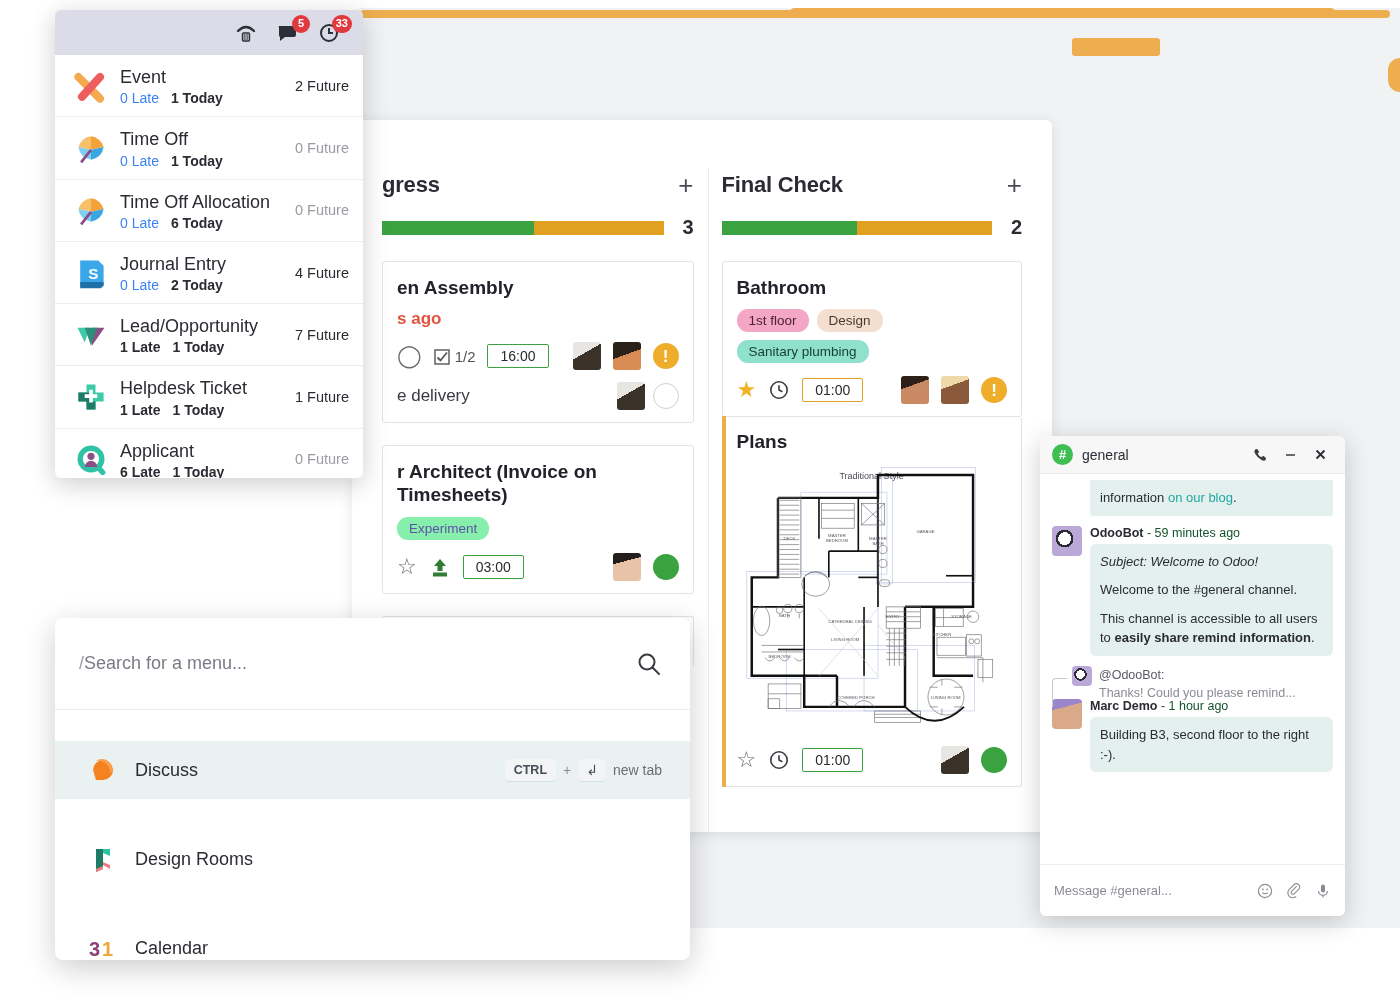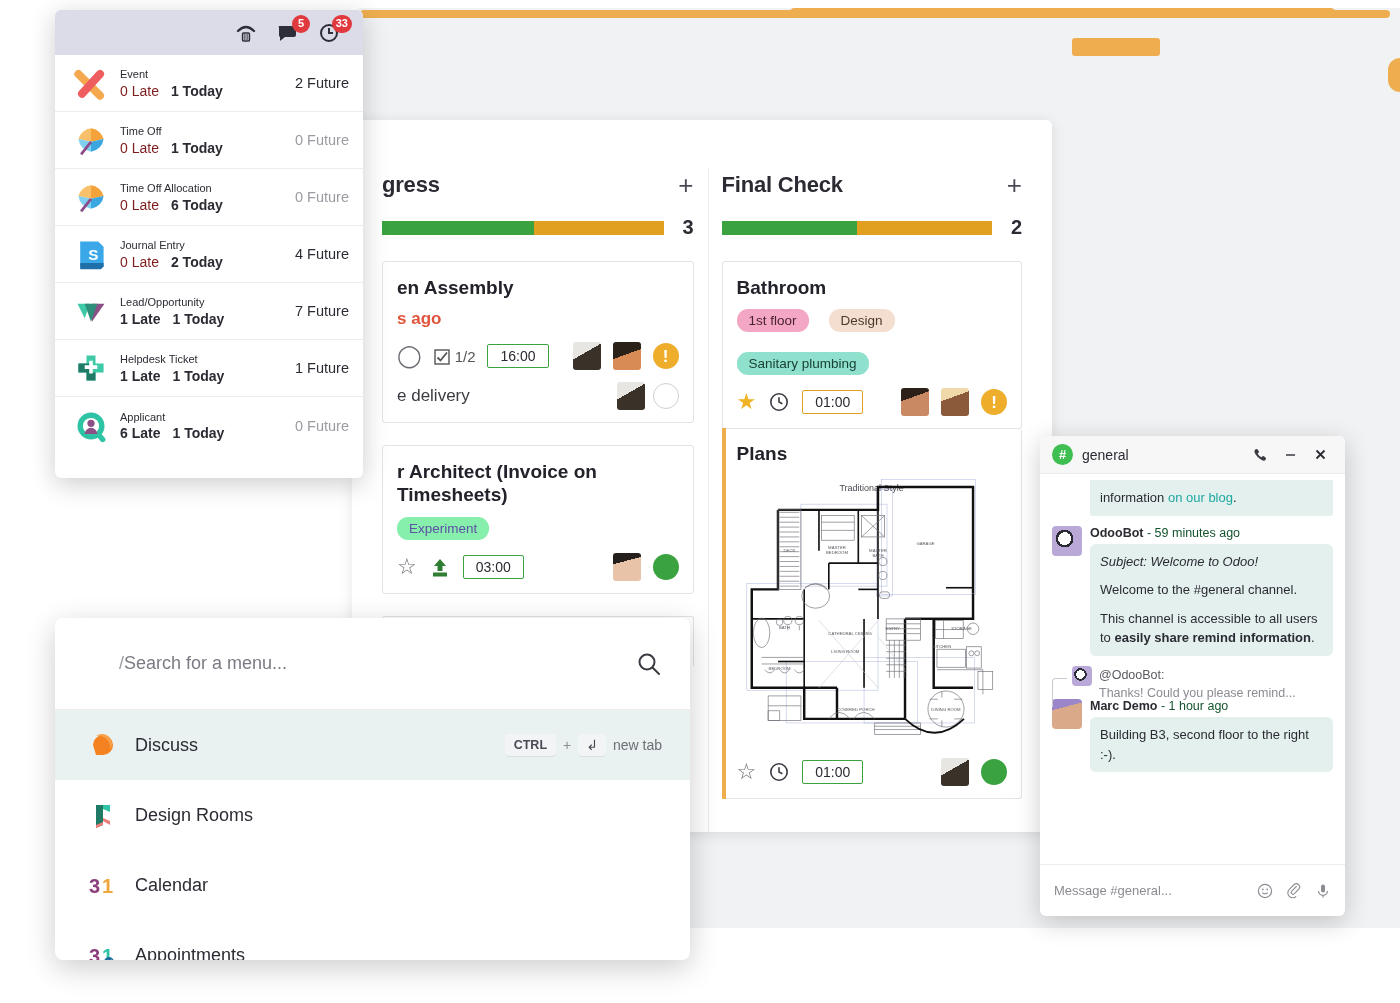--- a/index.html
+++ b/index.html
@@ -58,21 +58,21 @@
     margin-top: 22px; background: #fff;
     border: 1px solid #e3e3e3; border-radius: 3px;
     padding: 14px 14px 12px 14px; position: relative;
   }
   .kb-card.accent::before {
     content: ""; position: absolute; left: -1px; top: -1px; bottom: -1px; width: 4px;
     background: #eeae4f;
   }
   .kb-card-title { font-size: 19px; font-weight: 700; color: #22222a; line-height: 1.22; }
   .kb-date { font-size: 17px; font-weight: 700; color: #e0543c; margin-top: 10px; }
-  .kb-tags { display: flex; gap: 20px; margin-top: 10px; flex-wrap: wrap; }
+  .kb-tags { display: flex; gap: 8px; margin-top: 10px; flex-wrap: wrap; }
   .tag { font-size: 13.5px; padding: 4px 12px; border-radius: 11px; white-space: nowrap; }
   .tag-pink { background: #f4a7c4; color: #4a2230; }
   .tag-beige { background: #f3ded0; color: #4d3a2c; }
   .tag-teal { background: #8fe0cd; color: #19413a; }
   .tag-purple { background: #86efac; color: #5f50a8; }
 
   .kb-foot { display: flex; align-items: center; gap: 12px; margin-top: 13px; }
   .kb-foot .spacer { flex: 1; }
   .chip-time {
     font-size: 14px; padding: 3px 12px; border: 1px solid #3aa33f; color: #2a2a30;
@@ -116,45 +116,45 @@
     display: flex; align-items: center; justify-content: center; line-height: 1;
   }
   .act-row {
     display: flex; align-items: center; gap: 11px;
     padding: 10px 14px 10px 18px; border-bottom: 1px solid #ececec;
     min-height: 57px;
   }
   .act-row:last-child { border-bottom: 0; }
   .act-ico { width: 36px; height: 36px; flex: 0 0 36px; }
   .act-body { flex: 1; min-width: 0; }
-  .act-name { font-size: 11px; color: #2b2b33; line-height: 1.35; }
+  .act-name { font-size: 18px; color: #2b2b33; line-height: 1.35; }
   .act-stats { font-size: 14px; margin-top: 1px; }
-  .s-late { color: #7f1d1d; margin-right: 12px; }
+  .s-late { color: #3b82f6; margin-right: 12px; }
   .s-late.on { color: #2b2b33; font-weight: 700; }
   .s-today { color: #2b2b33; font-weight: 700; }
   .act-future { font-size: 14.5px; color: #9b9ba3; white-space: nowrap; padding-left: 8px; }
   .act-future.on { color: #2b2b33; }
 
   
   .palette {
     position: absolute; left: 55px; top: 618px;
     width: 635px; height: 342px;
     background: #ffffff; border-radius: 8px;
     box-shadow: 0 8px 30px rgba(0,0,0,.20);
     overflow: hidden;
   }
   .pal-search {
     display: flex; align-items: center; height: 92px;
     padding: 0 28px 0 24px; border-bottom: 1px solid #ececec;
   }
-  .pal-input { flex: 1; font-size: 18px; color: #7b7b85; margin-left: 40px; }
+  .pal-input { flex: 1; font-size: 18px; color: #7b7b85; }
   .pal-input .slash { color: #9b9ba3; }
   .pal-item {
     display: flex; align-items: center; gap: 18px;
-    height: 70px; padding: 0 28px 0 34px;
+    height: 58px; padding: 0 28px 0 34px; margin-top: 31px;
   }
   .pal-item.active { background: #e9f2f1; }
   .pal-ico { width: 28px; height: 28px; flex: 0 0 28px; display:flex; align-items:center; justify-content:center;}
   .pal-label { font-size: 18px; color: #2b2b33; flex: 1; }
   .kbd-hint { display: flex; align-items: center; gap: 7px; }
   .kbd {
     background: #f3f4f6; border-radius: 4px; padding: 4px 9px;
     font-size: 12.5px; color: #4a4a55; font-weight: 700;
     box-shadow: 0 1px 0 rgba(0,0,0,.07);
   }

